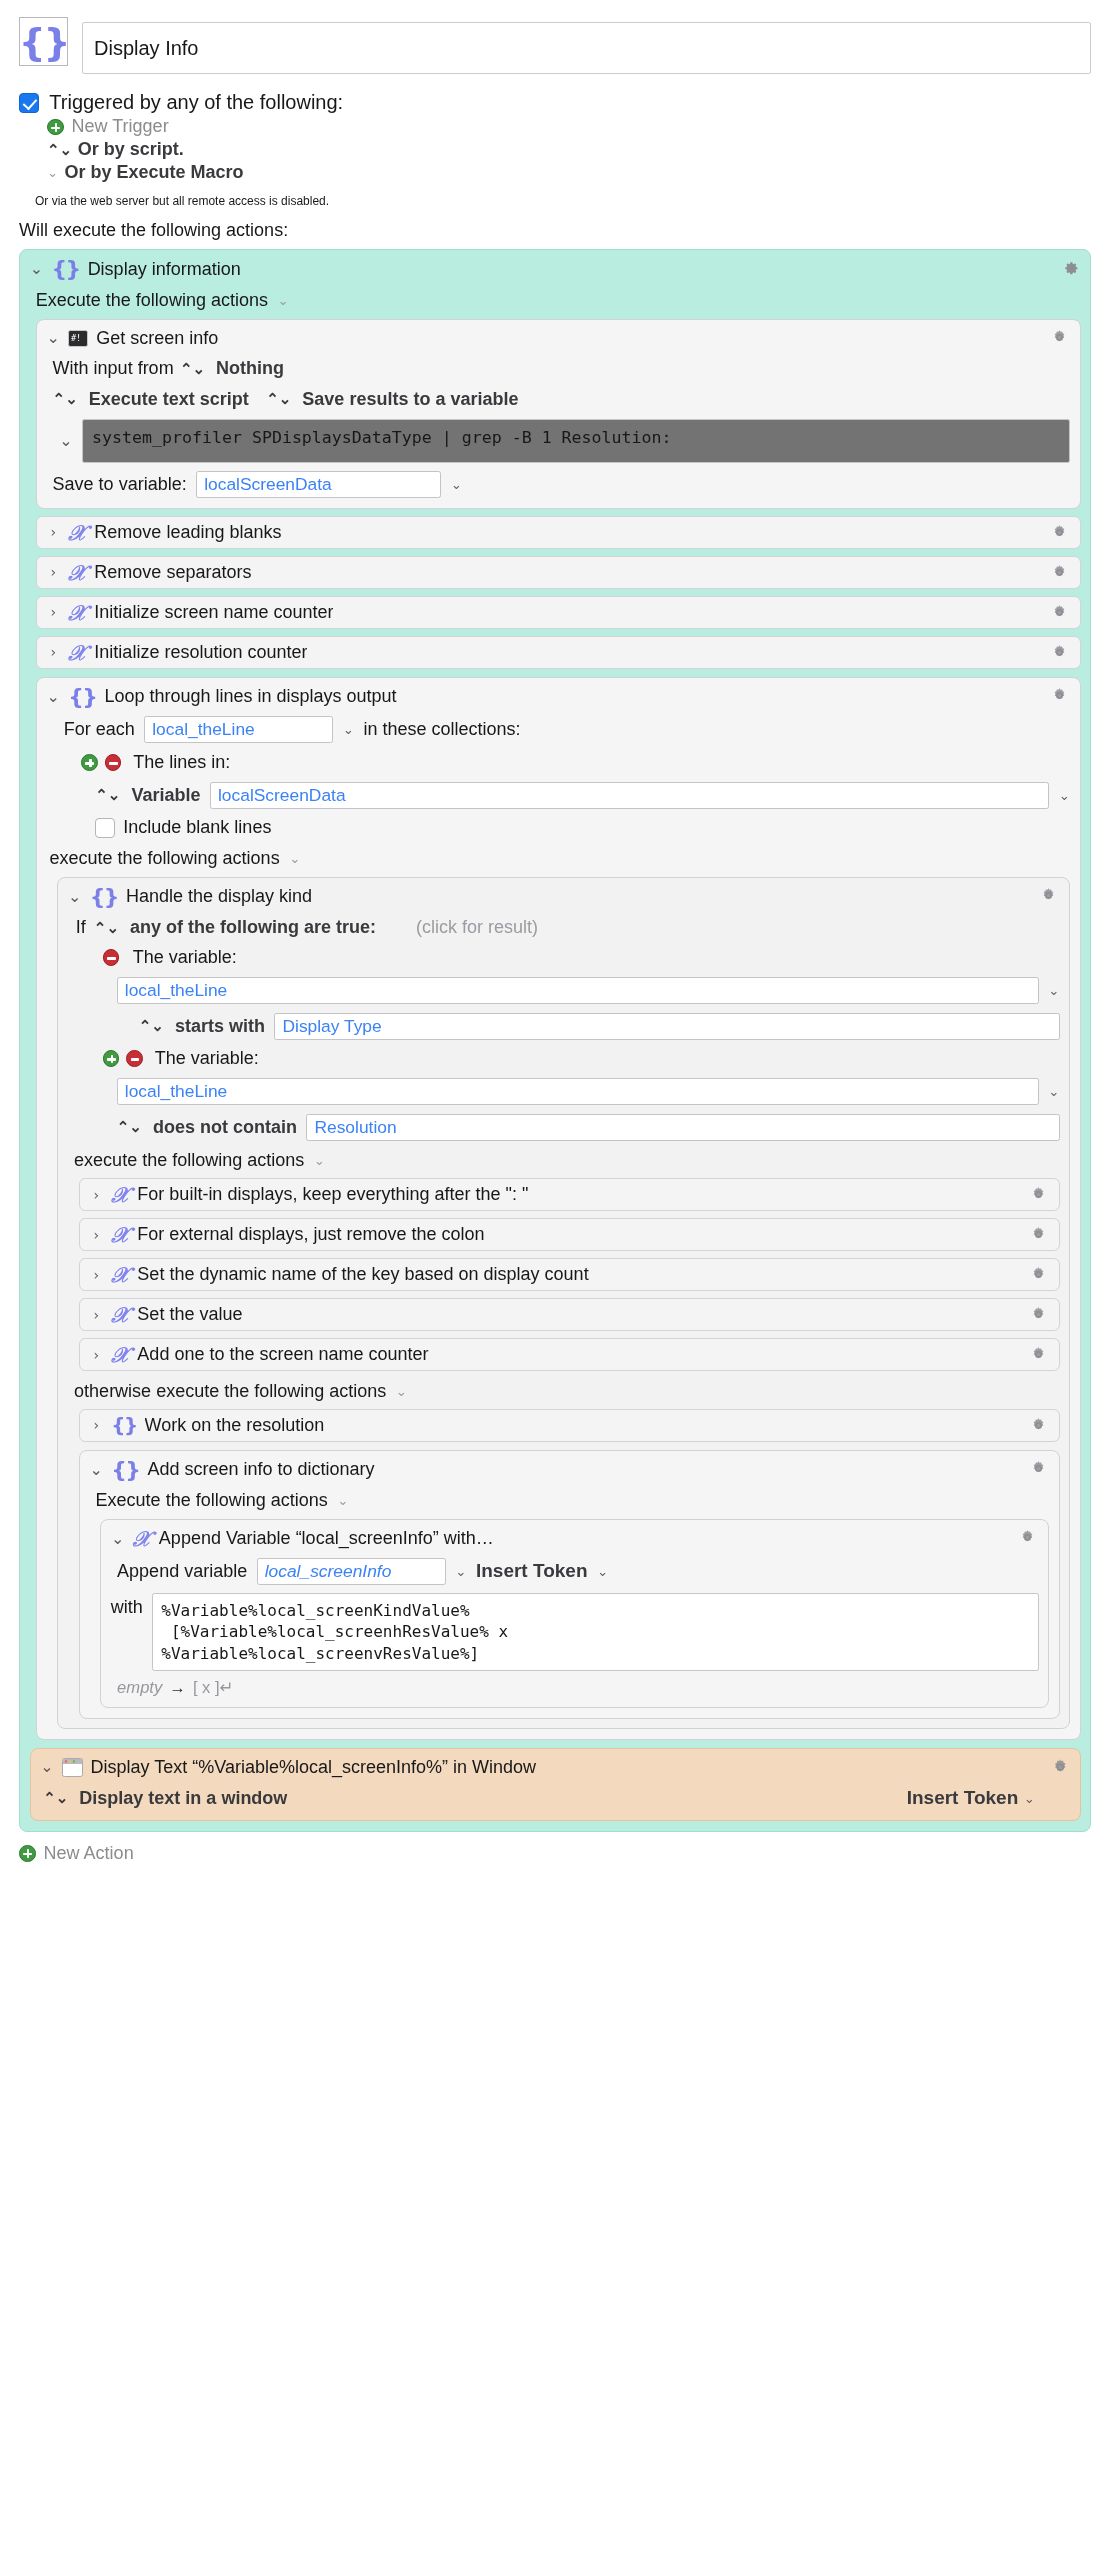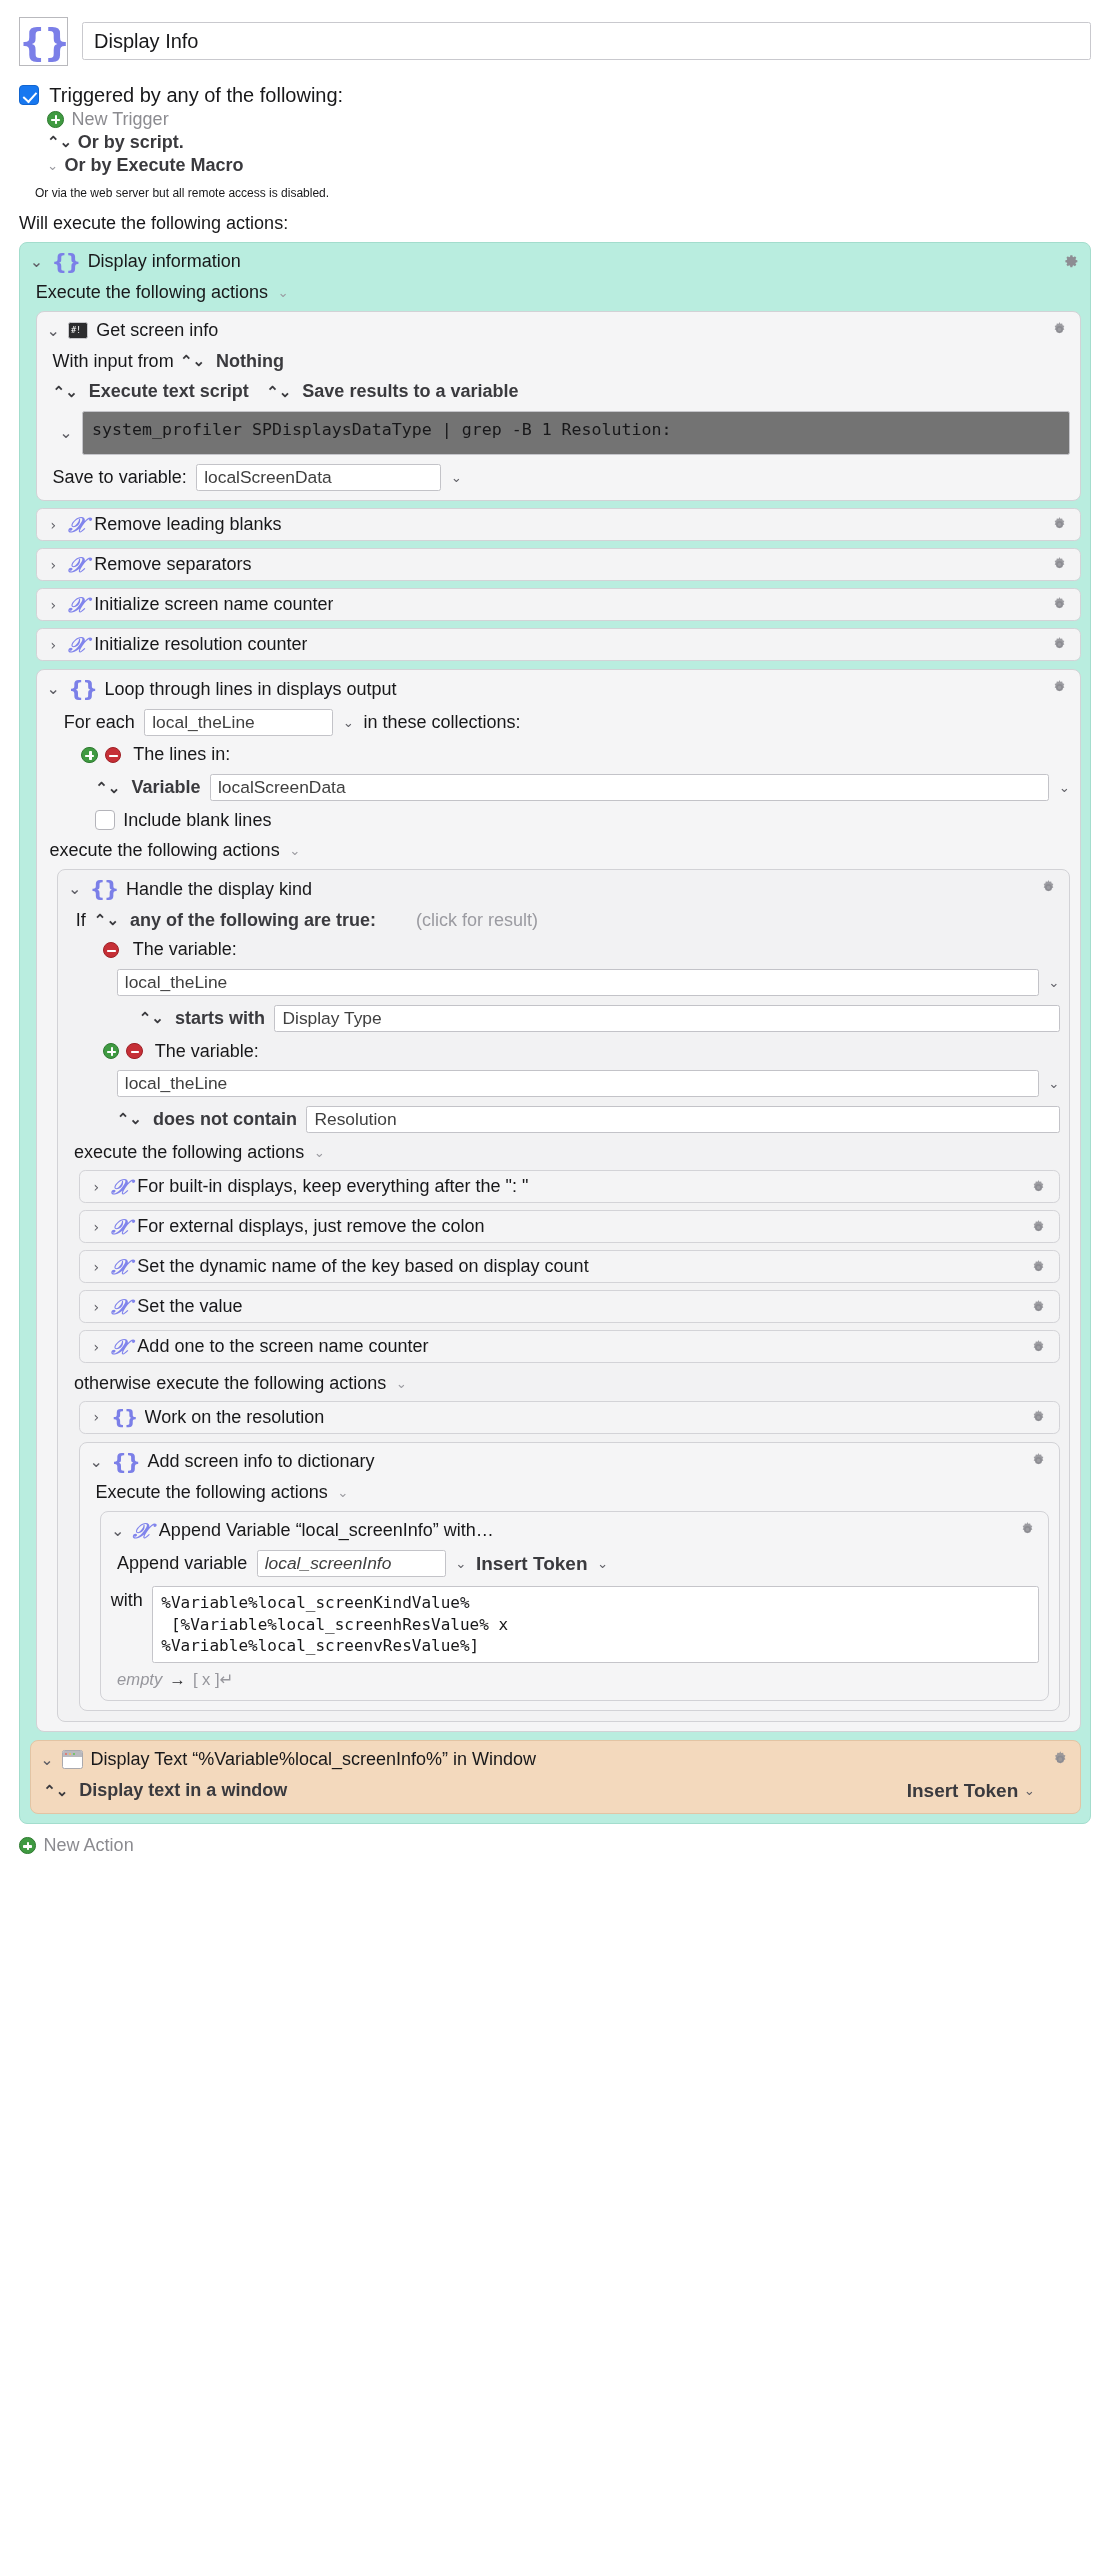--- a/index.html
+++ b/index.html
@@ -16,21 +16,21 @@
 
   
   .macro-head { display:flex; align-items:flex-start; gap:14px; }
   .macro-icon {
     width:49px; height:49px; border:1.6px solid #b9b9bd; background:#ffffff;
     display:flex; align-items:center; justify-content:center; flex:0 0 auto;
   }
   .brace { color:#7b7fe8; font-size:38px; font-weight:700; line-height:1;
            font-family:"DejaVu Sans", sans-serif; letter-spacing:-2.4px; }
   .name-field {
-    flex:1 1 auto; height:38px; margin-top:4.7px;
+    flex:1 1 auto; height:52px; margin-top:4.7px;
     border:0.8px solid #c9c9ce; background:#ffffff; border-radius:2.4px;
     display:flex; align-items:center; padding:0 11px; font-size:20px;
   }
 
   
   .trig-block { margin-top:17.4px; }
   .row { display:flex; align-items:center; }
   .cbx {
     width:20px; height:20px; border-radius:4px; flex:0 0 auto;
     background:#1878f0; border:0.8px solid #1265cf; position:relative;
@@ -113,21 +113,21 @@
     gap:8px; padding:0 9.5px; position:relative;
   }
   .act-row .gear { top:6.3px; }
   .act-row .tri { font-size:14px; }
   .act-label { font-size:18px; white-space:nowrap; overflow:hidden; text-overflow:ellipsis; }
 
   
   .tf {
     background:#ffffff; border:0.8px solid #c3c3c8; border-radius:2.4px;
     height:27px; display:flex; align-items:center; padding:0 7px;
-    font-size:17.4px; color:#404040;
+    font-size:17.4px; color:#3b82f6;
   }
   .popbtn { display:flex; align-items:center; gap:5.5px; }
   .popchev { color:#5f5f66; font-size:13.4px; font-family:"DejaVu Sans", sans-serif;}
   .field-row { display:flex; align-items:center; gap:9.5px; margin-top:8.7px; }
   .lbl { font-size:18px; }
   .insert-token { font-size:19px; font-weight:700; color:#3a3a3e; white-space:nowrap; }
 
   .script-box {
     background:#737373; border:0.8px solid #c5c5ca; border-radius:2.4px;
     font-family:"DejaVu Sans Mono", monospace; font-size:16.6px;

